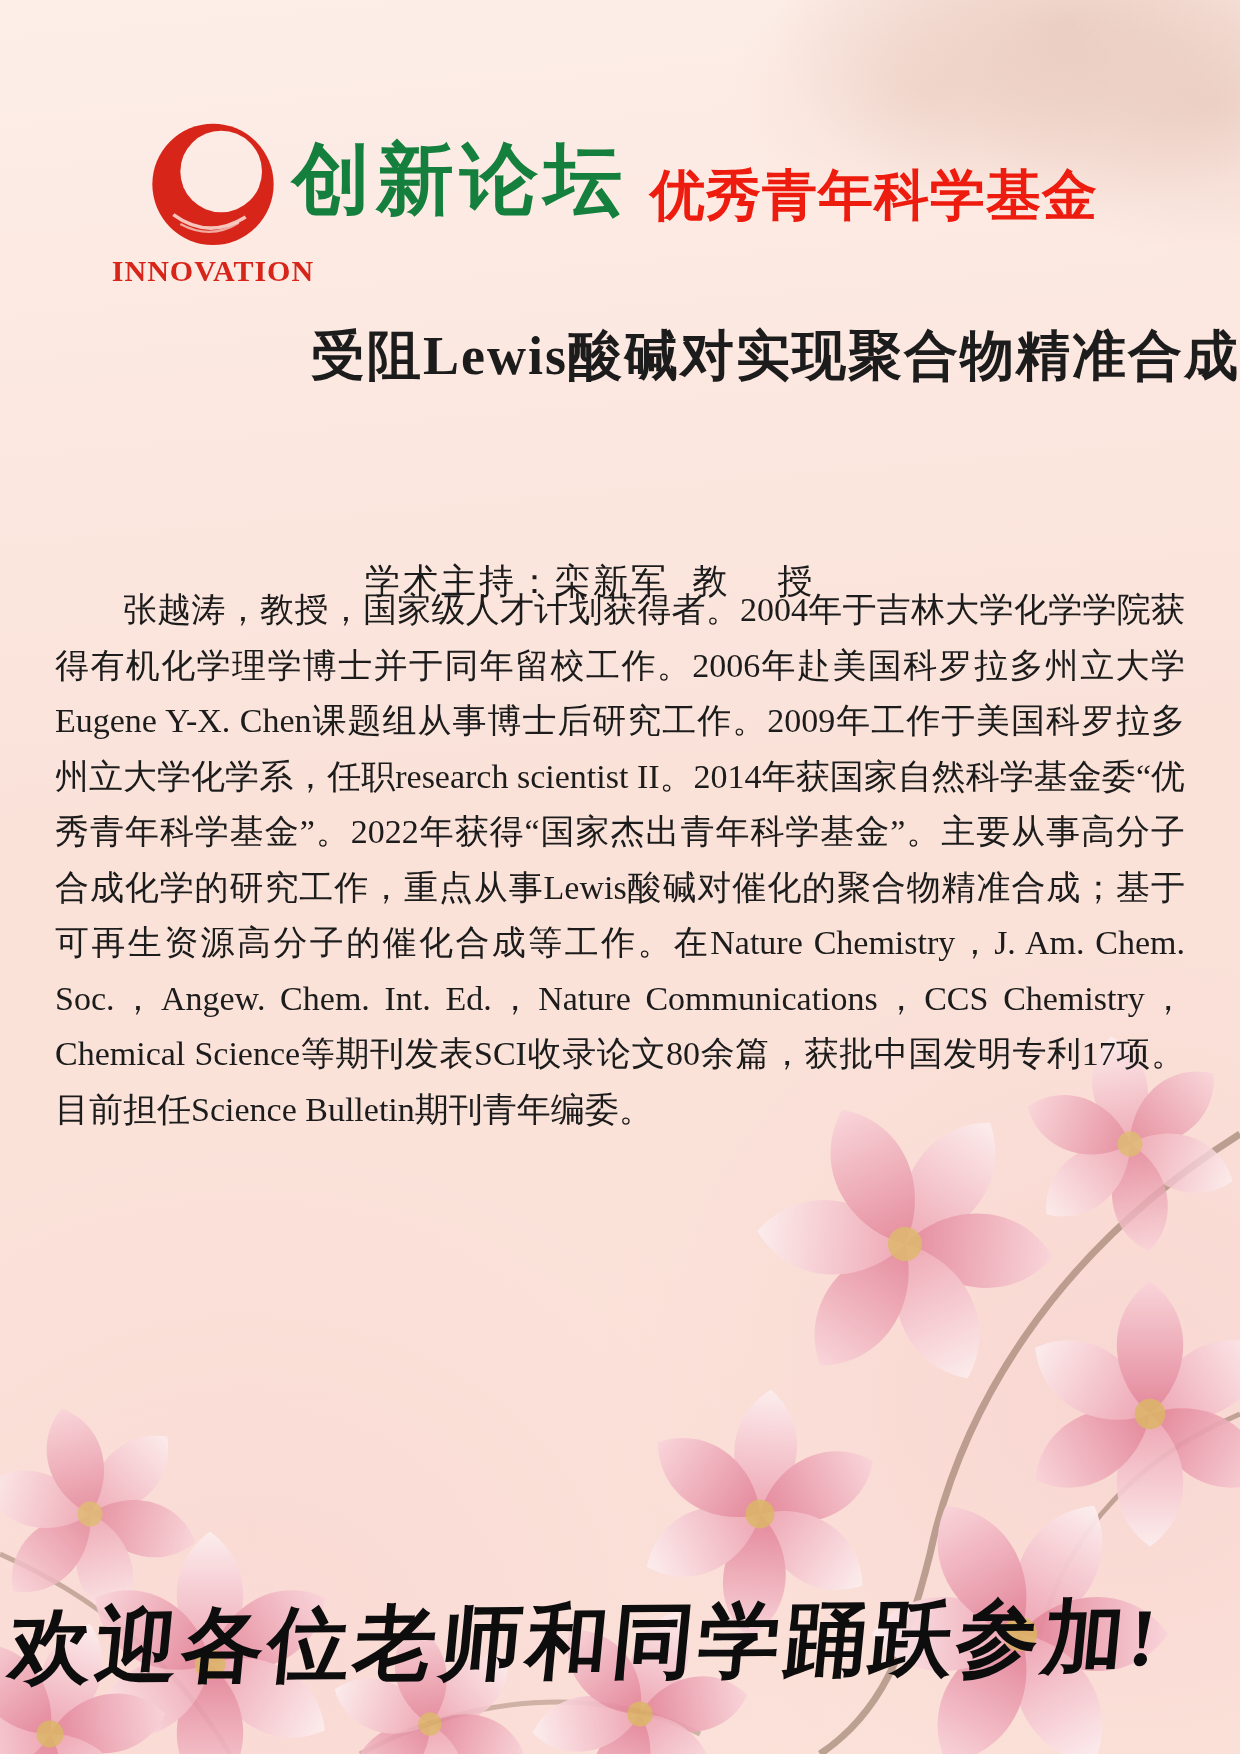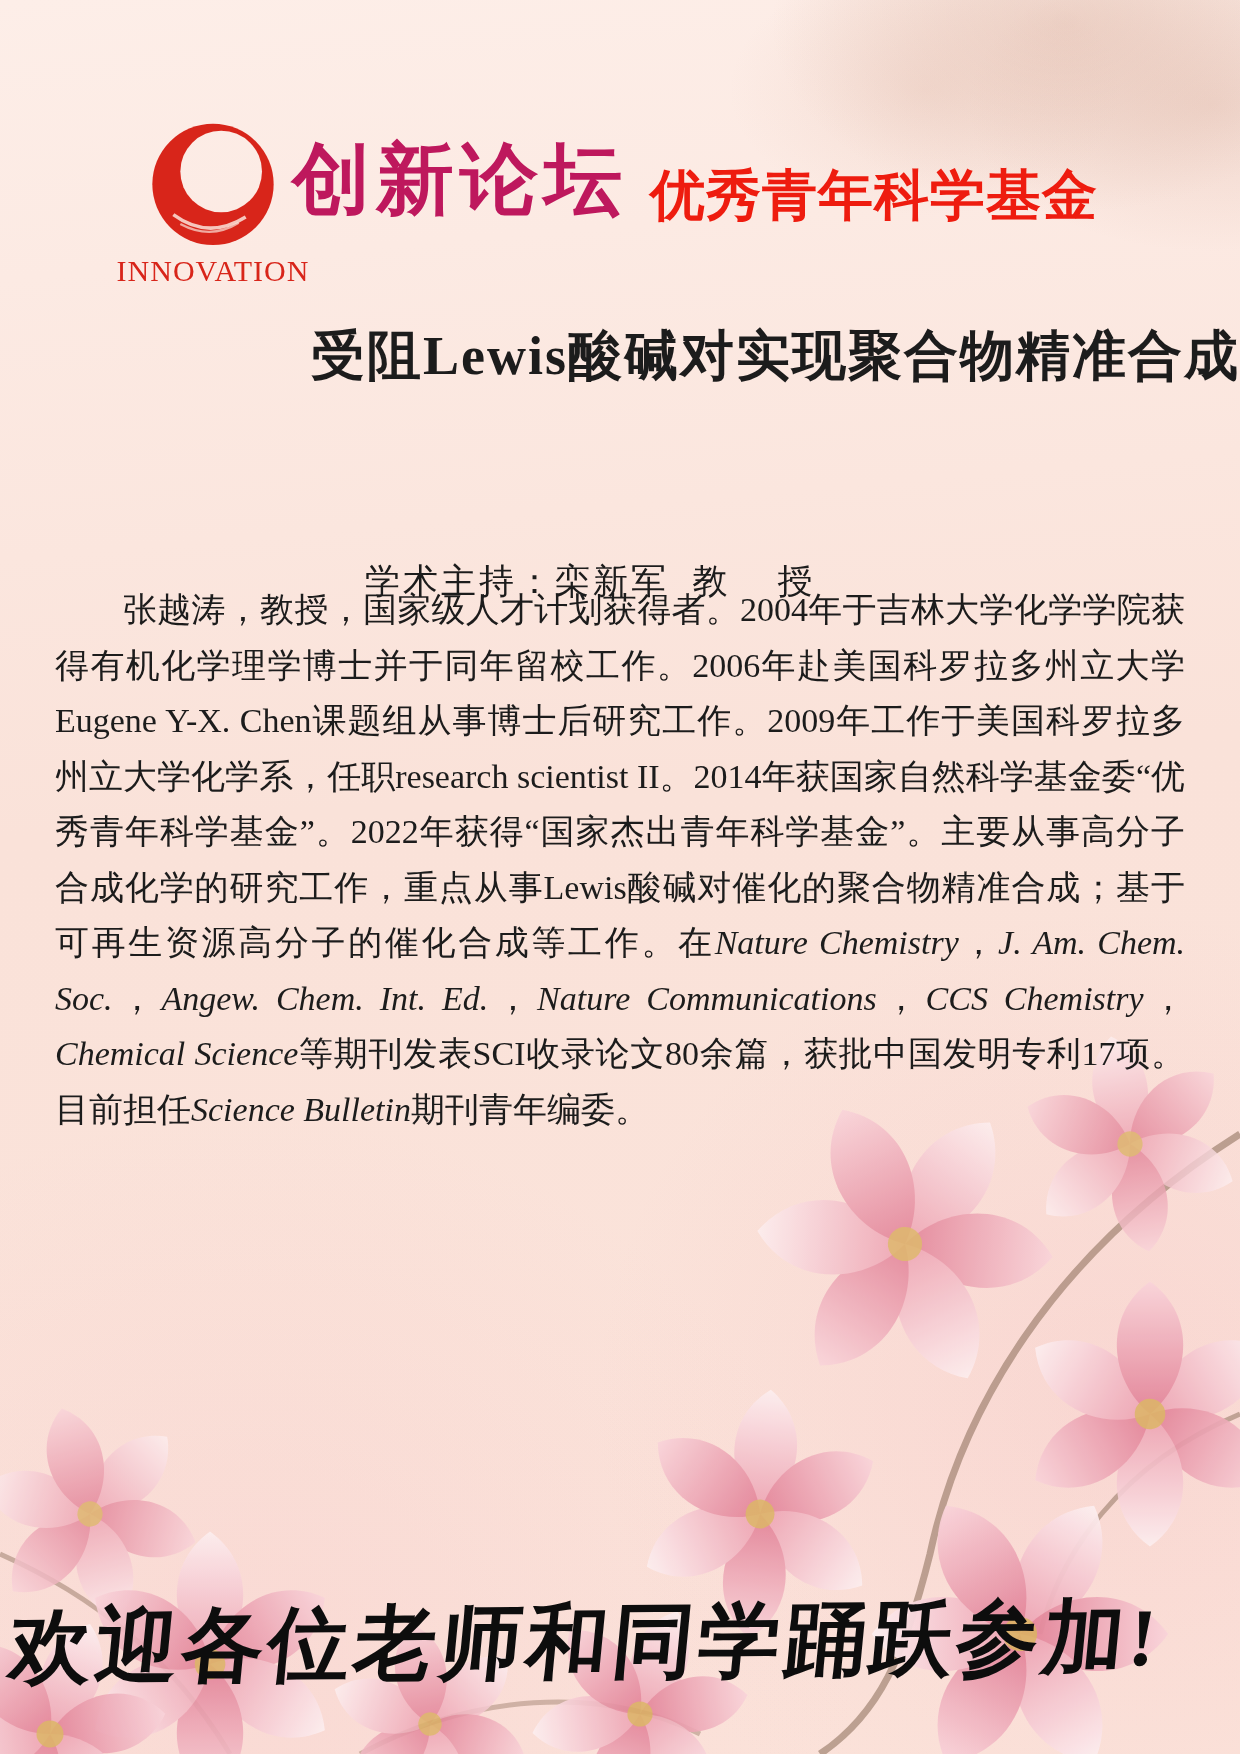--- a/index.html
+++ b/index.html
@@ -10,32 +10,32 @@
     font-family:"Liberation Serif", serif;
     color:#1c1c1c;
     background:
       radial-gradient(70% 45% at 20% 95%, rgba(246,196,198,0.30), rgba(246,196,198,0) 70%),
       radial-gradient(60% 40% at 90% 80%, rgba(244,184,188,0.28), rgba(244,184,188,0) 70%),
       linear-gradient(175deg, #fdeee8 0%, #fae2d9 45%, #fbe3da 100%);
   }
   .layer { position:absolute; z-index:2; }
 
   
-  .logo-block { left:98px; top:112px; width:230px; text-align:center; }
+  .logo-block { left:98px; top:112px; width:230px; text-align:center;font-weight:bold; }
   .logo-block svg { display:block; margin:0 auto; }
   .logo-wordmark {
     margin-top:2px;
     font-size:30px; letter-spacing:1px;
     color:#d8251a; font-family:"Liberation Serif", serif;
   }
   .forum-title {
     left:292px; top:140px;
     font-family:"Liberation Sans", sans-serif;
     font-weight:bold; font-size:78px; line-height:1;
-    color:#be185d; letter-spacing:6px;
+    color:#15803d; letter-spacing:6px;
   }
   .lecture-number {
     left:650px; top:168px;
     font-family:"Liberation Sans", sans-serif;
     font-weight:bold; font-size:55px; line-height:1;
     color:#ee1c0f; letter-spacing:1px;
   }
   .mountain-wash {
     position:absolute; top:0; right:0; width:700px; height:300px; z-index:0;
     background:
@@ -52,21 +52,21 @@
   }
   .speakers { left:365px; top:432px; font-size:35px; line-height:60px; white-space:pre; }
   .speaker-line { letter-spacing:3px; }
 
   
   .bio {
     left:55px; top:582px; width:1130px;
     font-size:34px; line-height:55.5px;
     text-align:justify; text-indent:2em;
   }
-  .bio .it { font-style:italic; }
+  .bio .it { }
 
   
   .details { left:258px; top:1316px; font-size:34px; font-weight:bold; line-height:57.5px; white-space:pre; }
   .detail-line { letter-spacing:1px; }
 
   
   .welcome {
     left:0; top:1588px; width:1240px; text-align:center;
     font-size:82px; font-weight:bold; letter-spacing:4px;
     transform:translateX(-35px) skewX(-6deg) rotate(-0.5deg);

